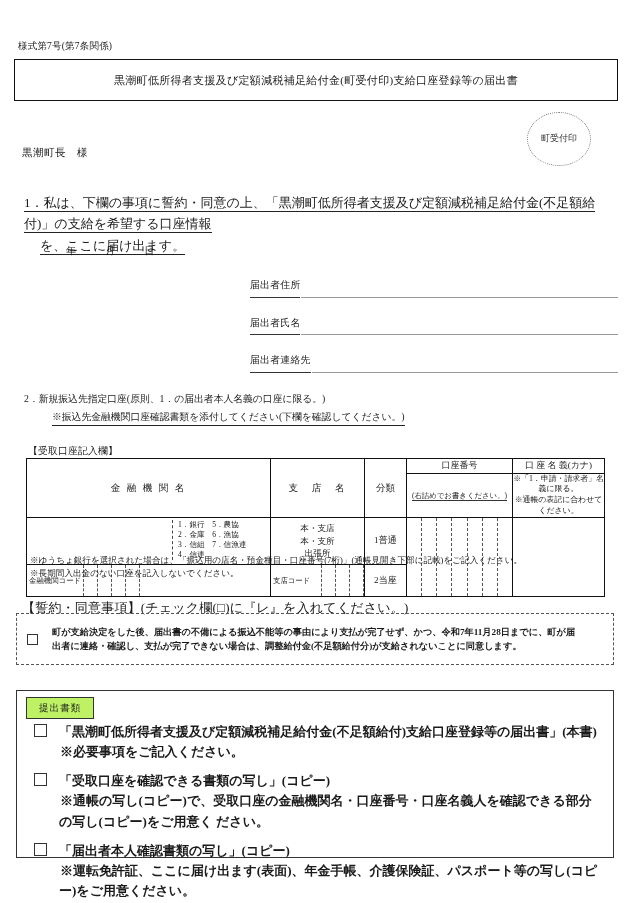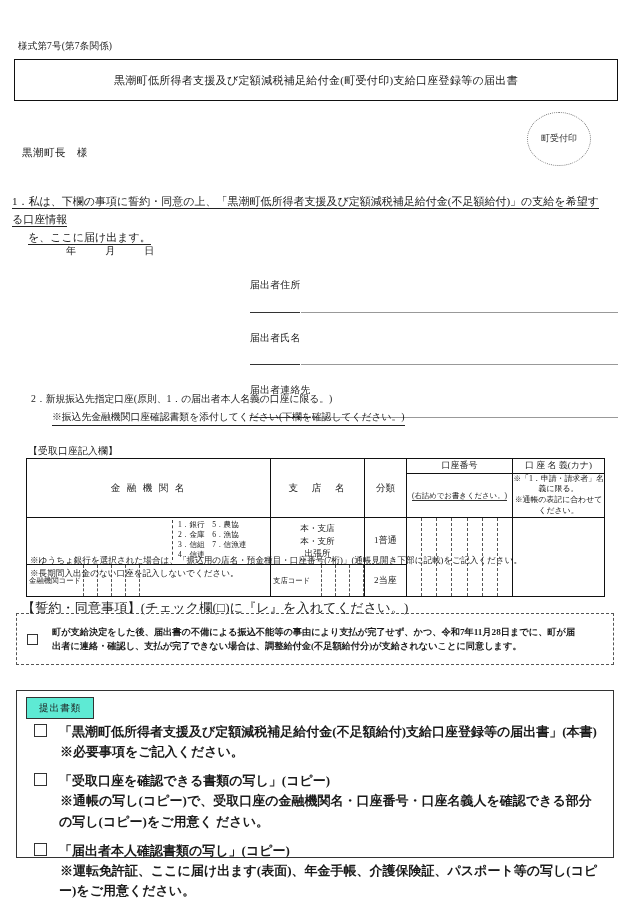--- a/index.html
+++ b/index.html
@@ -64,23 +64,23 @@
   .addressee {
     position: absolute;
     left: 22px; top: 145px;
     font-size: 10.5px;
     letter-spacing: 0.5px;
   }
 
   
   .clause1 {
     position: absolute;
-    left: 12px; top: 192px;
+    left: 24px; top: 192px;
     width: 595px;
-    font-size: 11px;
+    font-size: 13px;
     line-height: 1.65;
   }
   .clause1 .u {
     border-bottom: 0.9px solid #222;
     display: inline;
     padding-bottom: 1px;
   }
   .clause1 .ln2 { margin-left: 16px; }
 
   
@@ -100,39 +100,39 @@
   }
   .field-row {
     display: flex;
     align-items: flex-end;
     margin-bottom: 18px;
   }
   .field-label {
     font-size: 9.8px;
     white-space: nowrap;
     border-bottom: 0.9px solid #333;
-    padding-bottom: 19px;
+    padding-bottom: 4px;
     letter-spacing: 0.3px;
   }
   .field-rule {
     flex: 1;
     border-bottom: 0.8px solid #999;
     height: 10px;
     margin-left: 1px;
   }
 
   
   .clause2 {
     position: absolute;
     left: 18px; top: 390px;
     width: 595px;
     font-size: 9.8px;
     line-height: 1.8;
   }
-  .clause2 .l1 { margin-left: 13px; }
+  .clause2 .l1 { margin-left: 6px; }
   .clause2 .l2 { margin-left: 22px; }
   .clause2 .u2 {
     border-bottom: 0.9px solid #222;
     padding-bottom: 3px;
     margin-left: 12px;
   }
 
   
   .tbl-heading {
     position: absolute;
@@ -273,21 +273,21 @@
     position: absolute;
     left: 16px; top: 690px;
     width: 598px; height: 168px;
     border: 1px solid #333;
     box-sizing: border-box;
   }
   .docs-title {
     position: absolute;
     left: 26px; top: 697px;
     border: 1px solid #333;
-    background: #5eead4;
+    background: #bef264;
     padding: 3px 12px;
     font-size: 9.6px;
     letter-spacing: 1px;
   }
   .docs-list {
     position: absolute;
     left: 34px; top: 722px;
     width: 570px;
   }
   .doc-item {

